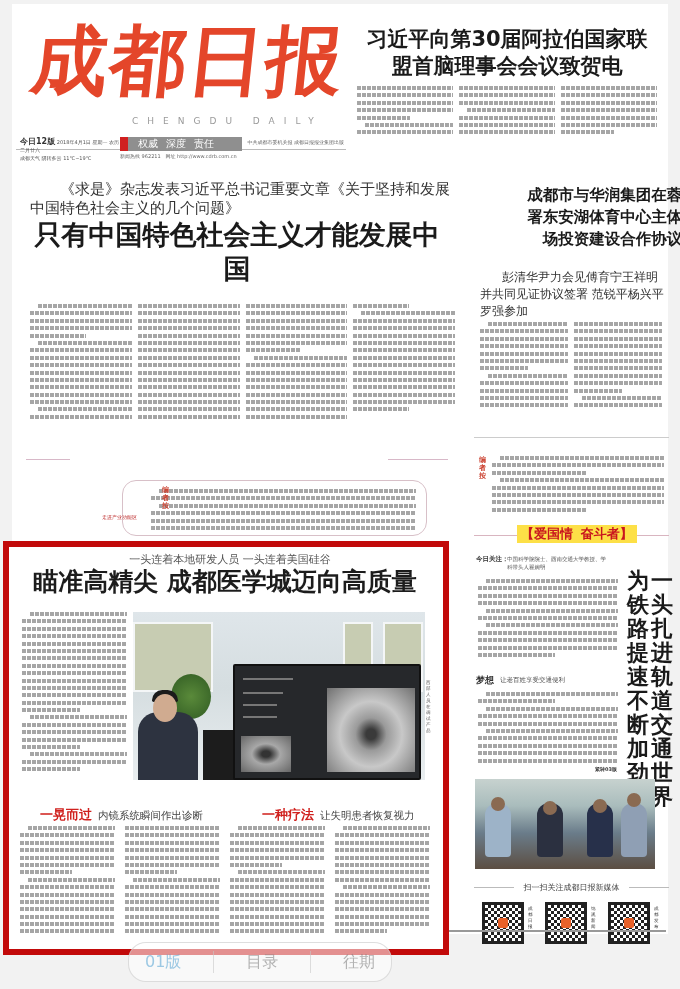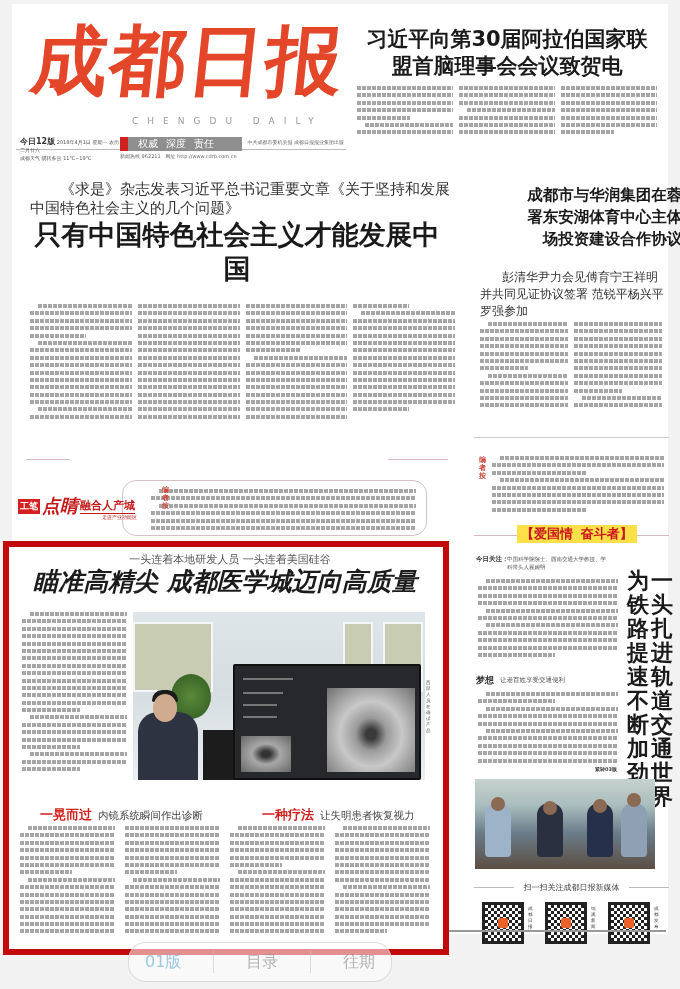--- a/index.html
+++ b/index.html
@@ -69,21 +69,21 @@
   .follow-line { top: 883px; height: 1px; background: #bbb; width: 40px; }
   .qr { top: 898px; width: 42px; height: 42px; background:
         repeating-conic-gradient(#222 0 25%, #fff 0 50%) 0 0/6px 6px; border: 3px solid #222; }
   .qr::after { content: ""; position: absolute; left: 13px; top: 13px; width: 10px; height: 10px; background: #e8622a; border-radius: 2px; }
   .qr-cap { top: 902px; width: 6px; font-size: 4.5px; color: #333; line-height: 6px; }
   .footer { left: 14px; top: 926px; width: 640px; height: 8px; font-size: 4.5px; color: #666; border-top: 2px solid #999; padding-top: 1px; }
 
   
   .frame { left: 3px; top: 541px; width: 446px; height: 414px; border: 6px solid #c20a0a; background: #fff; }
   .f-kicker { left: 100px; top: 552px; width: 260px; text-align: center; font-size: 11px; color: #555; }
-  .f-title { left: 10px; top: 566px; width: 430px; font-size: 25px; line-height: 32px; font-weight: bold; color: #1c1c1c; text-align: center; font-style: italic; }
+  .f-title { left: 10px; top: 566px; width: 430px; font-size: 25px; line-height: 32px; font-weight: bold; color: #1c1c1c; text-align: center; }
   .photo1 { left: 133px; top: 612px; width: 292px; height: 168px; background: linear-gradient(180deg, #dfe6ea 0%, #d5dde0 45%, #e9eef0 100%); overflow: hidden; }
   .photo1 .win { position: absolute; top: 10px; height: 70px; background: #c7ccb2; border: 2px solid #f4f6f7; }
   .photo1 .plant { position: absolute; left: 38px; top: 62px; width: 40px; height: 45px; border-radius: 50%; background: radial-gradient(circle, #5a8a3a, #2f5a22); }
   .photo1 .man { position: absolute; left: 5px; top: 100px; width: 60px; height: 68px; background: #2d3340; border-radius: 20px 20px 0 0; }
   .photo1 .face { position: absolute; left: 20px; top: 82px; width: 24px; height: 28px; border-radius: 50%; background: #d0ab90; }
   .photo1 .hair { position: absolute; left: 19px; top: 78px; width: 26px; height: 12px; border-radius: 12px 12px 2px 2px; background: #1b1b1b; }
   .photo1 .mon-back { position: absolute; left: 70px; top: 118px; width: 38px; height: 50px; background: #1c1c1c; }
   .photo1 .mon { position: absolute; left: 100px; top: 52px; width: 188px; height: 116px; background: #26282b; border: 2px solid #111; border-radius: 2px; }
   .photo1 .scan { position: absolute; left: 92px; top: 22px; width: 88px; height: 84px; background: radial-gradient(ellipse at 50% 55%, #3a3a3a 0 8%, #9a9a9a 25%, #c8c8c8 50%, #707070 100%); }
   .photo1 .scan2 { position: absolute; left: 6px; top: 70px; width: 50px; height: 36px; background: radial-gradient(ellipse, #333 0 12%, #a8a8a8 40%, #666); }
@@ -273,25 +273,20 @@
 
   <div class="abs gb-box">
     <div class="txt ind"></div>
       <div class="txt"></div>
       <div class="txt ind"></div>
       <div class="txt"></div>
       <div class="txt"></div>
       <div class="txt"></div>
   </div>
   <div class="abs gb-tag">编者按</div>
-  <div class="abs gb-logo">
-    <span class="sq">工笔</span>
-    <span class="dj">点睛</span>
-    <span class="rh">融合人产城</span>
-  </div>
   <div class="abs gb-sub">走进产业功能区</div>
 
   <div class="abs rj-tag">编者按</div>
   <div class="abs" style="left:480px;top:452px;width:172px;">
     <div class="txt ind"></div>
       <div class="txt"></div>
       <div class="txt short"></div>
       <div class="txt ind"></div>
       <div class="txt"></div>
       <div class="txt"></div>

